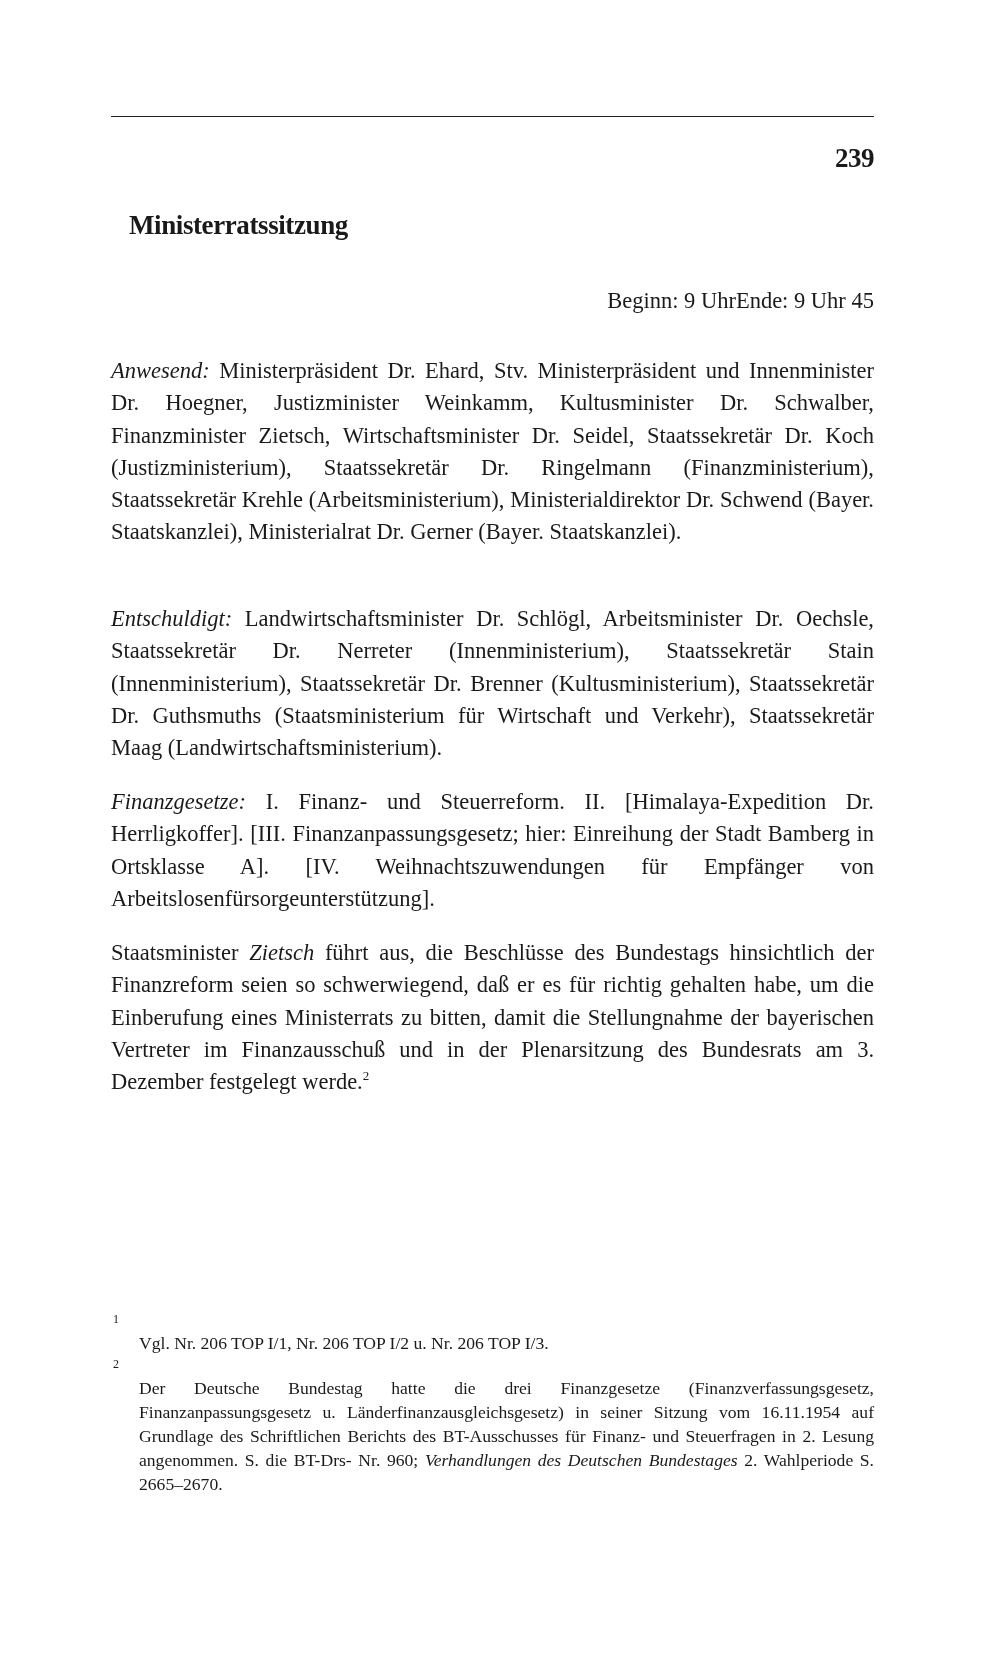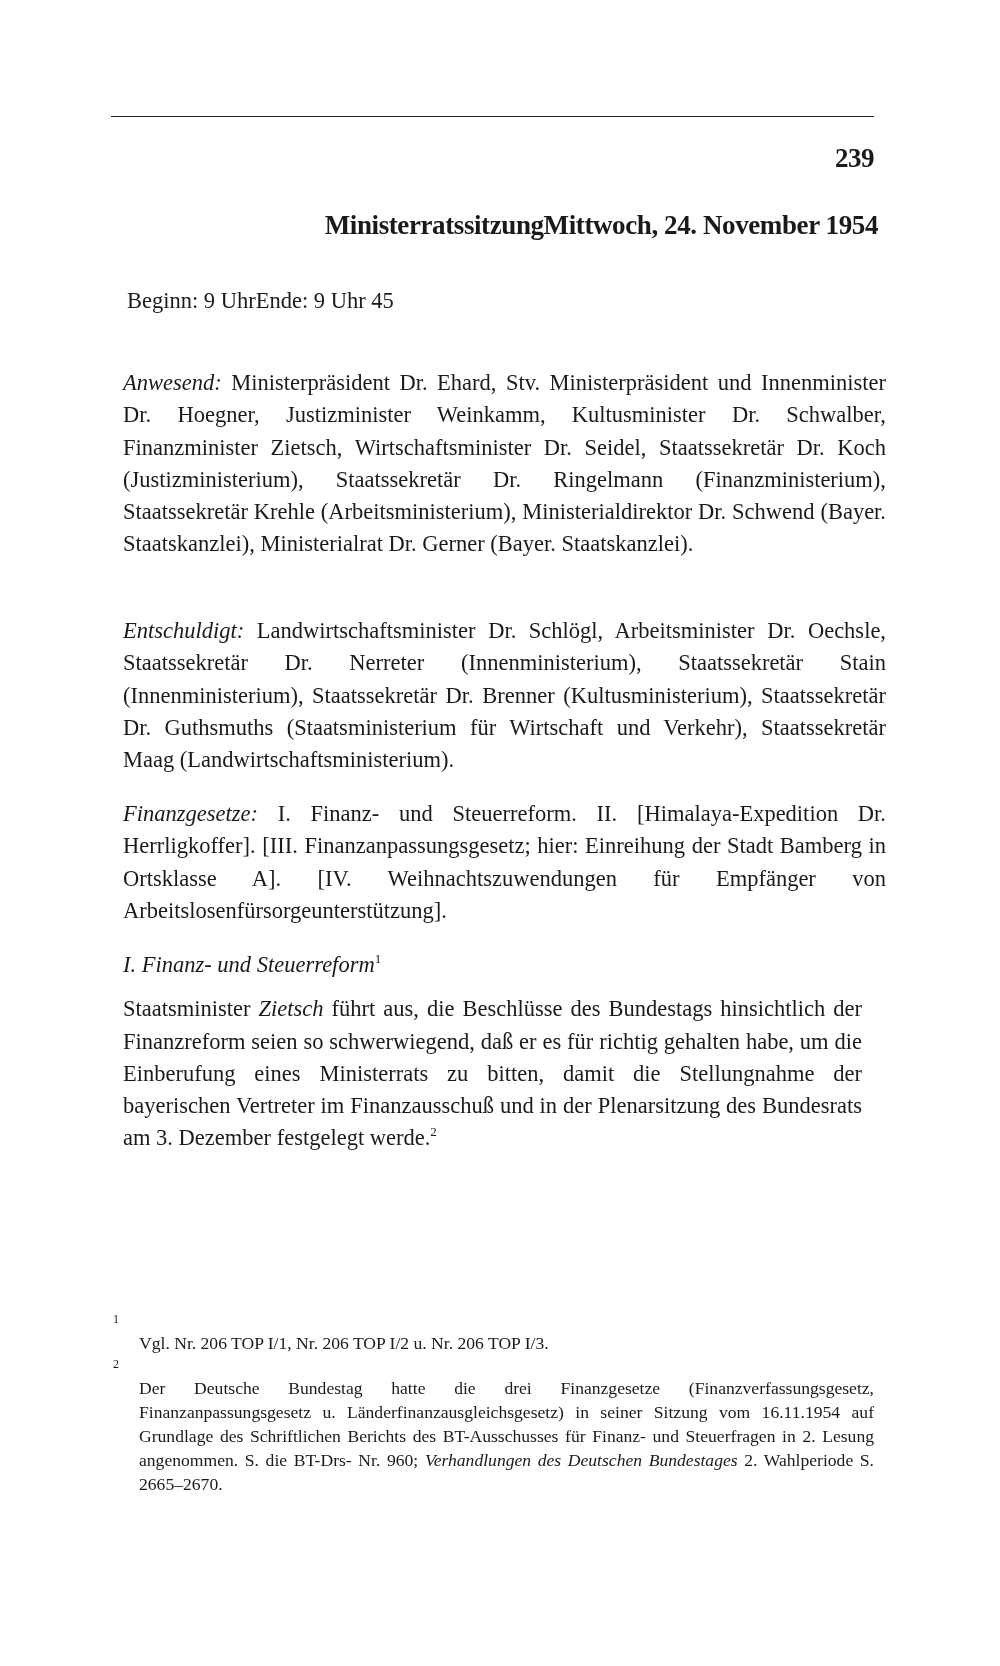--- a/index.html
+++ b/index.html
@@ -2,59 +2,57 @@
 <html><head>
   <meta charset="utf-8">
   <style>
     html, body { margin: 0; padding: 0; background: #ffffff; }
     body { width: 1000px; height: 1666px; position: relative; overflow: hidden;
            font-family: "Liberation Serif", "DejaVu Serif", serif; color: #1a1a1a; }
     .page { position: absolute; left: 111px; top: 0; width: 763px; }
     .top-rule { position: absolute; top: 116px; left: 0; width: 763px; height: 1px; background: #222; }
     .page-number { position: absolute; top: 143px; left: 0; width: 763px; text-align: right;
                    font-weight: bold; font-size: 27px; letter-spacing: -0.5px; }
-    .heading-row { position: absolute; top: 210px; left: 4px; width: 763px; display: flex;
-                   justify-content: flex-end; font-weight: bold; font-size: 27px; letter-spacing: -0.4px; }
-    .times-row { position: absolute; top: 288px; left: 16px; width: 763px; display: flex;
-                 justify-content: flex-start; font-size: 22.5px; }
-    .body-text { font-size: 22.5px; line-height: 32.3px; text-align: justify; margin: 12px; }
+    .heading-row { position: absolute; top: 210px; left: 18px; width: 763px; display: flex;
+                   justify-content: space-between; font-weight: bold; font-size: 27px; letter-spacing: -0.4px; flex-direction: column; }
+    .times-row { position: absolute; top: 288px; left: 0; width: 763px; display: flex;
+                 justify-content: flex-end; font-size: 22.5px; }
+    .body-text { font-size: 22.5px; line-height: 32.3px; text-align: justify; margin: 0; }
     .block { position: absolute; left: 0; width: 763px; }
     .label-italic { font-style: italic; }
     .indent { text-indent: 22px; }
     sup { font-size: 13px; line-height: 0; vertical-align: 9px; }
     .footnotes { position: absolute; left: 0; top: 1310px; width: 763px; font-size: 17.6px; line-height: 24.1px; }
     .fn { display: flex; }
     .fn-num { width: 26px; flex: none; font-size: 12px; line-height: 18px; padding-left: 2px; }
     .fn-text { flex: 1; text-align: justify; margin-top: 21px; }
   </style>
 </head>
 <body>
 
 <div class="page">
   <div class="top-rule"></div>
   <div class="page-number">239</div>
 
   <div class="heading-row">
     <span>Ministerratssitzung</span>
-    <span>Mittwoch, 24. November 1954</span>
   </div>
 
   <div class="times-row">
     <span>Beginn: 9 Uhr</span>
     <span>Ende: 9 Uhr 45</span>
   </div>
 
   <p class="body-text block" style="top:355px;"><span class="label-italic">Anwesend:</span><span> Ministerpräsident Dr. Ehard, Stv. Ministerpräsident und Innenminister Dr. Hoegner, Justizminister Weinkamm, Kultusminister Dr. Schwalber, Finanzminister Zietsch, Wirtschaftsminister Dr. Seidel, Staatssekretär Dr. Koch (Justizministerium), Staatssekretär Dr. Ringelmann (Finanzministerium), Staatssekretär Krehle (Arbeitsministerium), Ministerialdirektor Dr. Schwend (Bayer. Staatskanzlei), Ministerialrat Dr. Gerner (Bayer. Staatskanzlei).</span></p>
 
   <p class="body-text block" style="top:603px;"><span class="label-italic">Entschuldigt:</span><span> Landwirtschaftsminister Dr. Schlögl, Arbeitsminister Dr. Oechsle, Staatssekretär Dr. Nerreter (Innenministerium), Staatssekretär Stain (Innenministerium), Staatssekretär Dr. Brenner (Kultusministerium), Staatssekretär Dr. Guthsmuths (Staatsministerium für Wirtschaft und Verkehr), Staatssekretär Maag (Landwirtschaftsministerium).</span></p>
 
   <p class="body-text block" style="top:786px;"><span class="label-italic">Finanzgesetze:</span><span> I. Finanz- und Steuerreform. II. [Himalaya-Expedition Dr. Herrligkoffer]. [III. Finanzanpassungsgesetz; hier: Einreihung der Stadt Bamberg in Ortsklasse A]. [IV. Weihnachtszuwendungen für Empfänger von Arbeitslosenfürsorgeunterstützung].</span></p>
 
   <div class="block" style="top:937px;">
-    <p class="body-text"><span class="label-italic">I. Finanz- und Steuerreform</span><sup>1</sup></p>
     <p class="body-text"><span>Staatsminister </span><span class="label-italic">Zietsch</span><span> führt aus, die Beschlüsse des Bundestags hinsichtlich der Finanzreform seien so schwerwiegend, daß er es für richtig gehalten habe, um die Einberufung eines Ministerrats zu bitten, damit die Stellungnahme der bayerischen Vertreter im Finanzausschuß und in der Plenarsitzung des Bundesrats am 3. Dezember festgelegt werde.</span><sup>2</sup></p>
   </div>
 
   <div class="footnotes">
     <div class="fn">
       <span class="fn-num">1</span>
       <span class="fn-text">Vgl. Nr. 206 TOP I/1, Nr. 206 TOP I/2 u. Nr. 206 TOP I/3.</span>
     </div>
     <div class="fn">
       <span class="fn-num">2</span>

